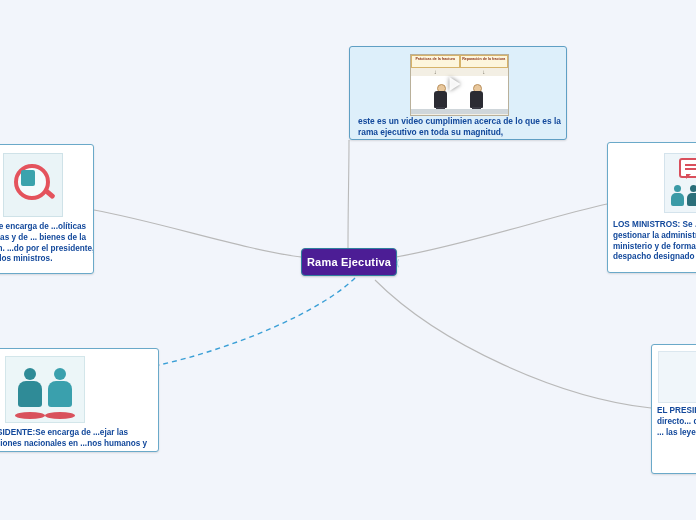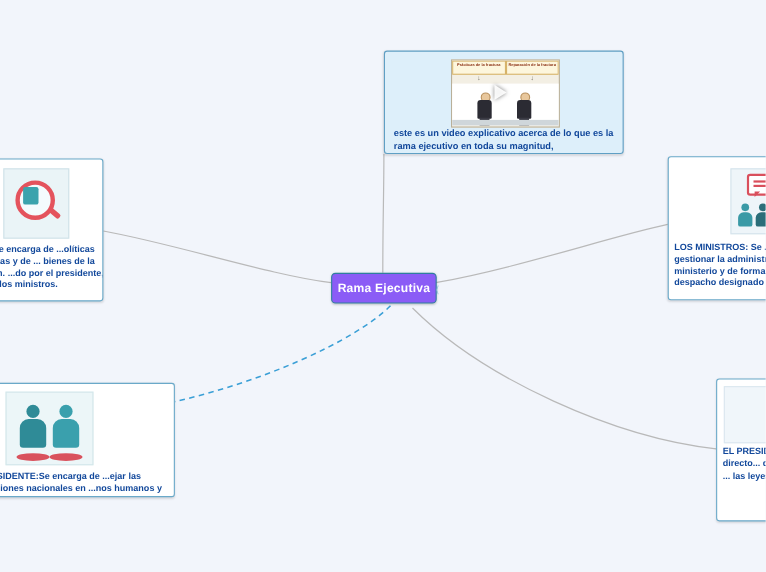--- a/index.html
+++ b/index.html
@@ -28,21 +28,21 @@
     pointer-events: none;
   }
 
   
   .center-node {
     position: absolute;
     left: 301px;
     top: 248px;
     width: 94px;
     height: 26px;
-    background: #8b5cf6;
+    background: #4c1d95;
     border: 1px solid #2f7f9e;
     border-radius: 4px;
     color: #ffffff;
     font-size: 11px;
     font-weight: bold;
     display: flex;
     align-items: center;
     justify-content: center;
     box-shadow: 0 1px 2px rgba(0,0,0,0.18);
     letter-spacing: 0.2px;
@@ -447,21 +447,21 @@
         </div>
         <div class="vt-fig right">
           <div class="vt-head"></div>
             <div class="vt-body-shape"></div>
             <div class="vt-legs"></div>
         </div>
         <div class="vt-ground"></div>
       </div>
       <div class="play-btn"></div>
     </div>
-    <div class="card-text">este es un video explicativo acerca de lo que es la rama ejecutivo en toda su magnitud,</div>
+    <div class="card-text">este es un video cumplimien acerca de lo que es la rama ejecutivo en toda su magnitud,</div>
   </div>
 
   <div class="card" id="node-left-top">
     <div class="illu-magnifier">
       <div class="mag-handle"></div>
       <div class="mag-circle"></div>
       <div class="mag-inner"></div>
     </div>
     <div class="card-text">...va se encarga de ...olíticas publicas y de ... bienes de la nación. ...do por el presidente, ...te y los ministros.</div>
   </div>

